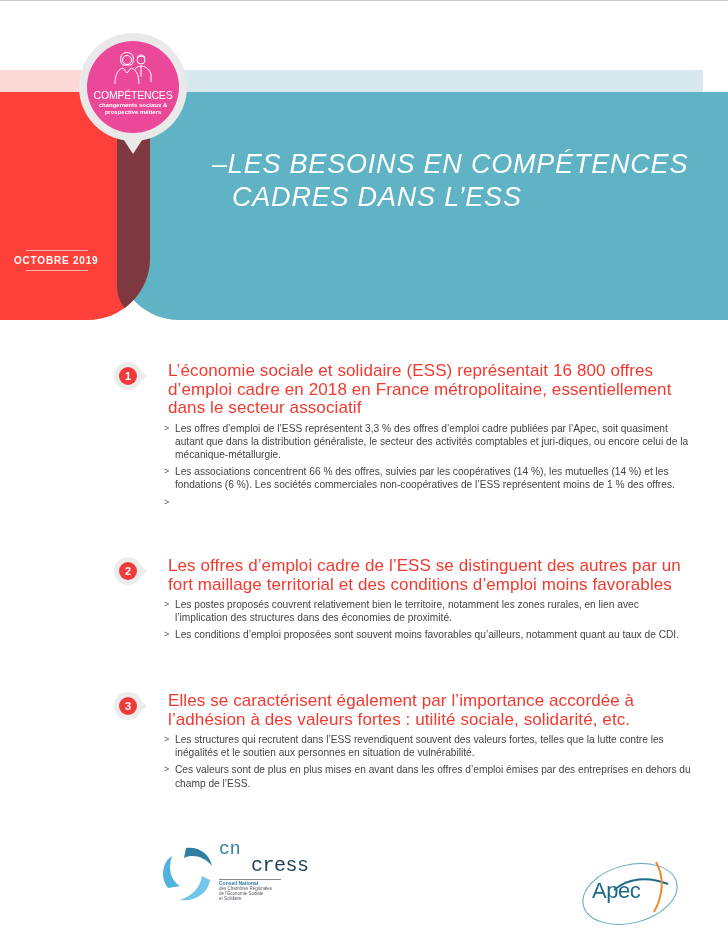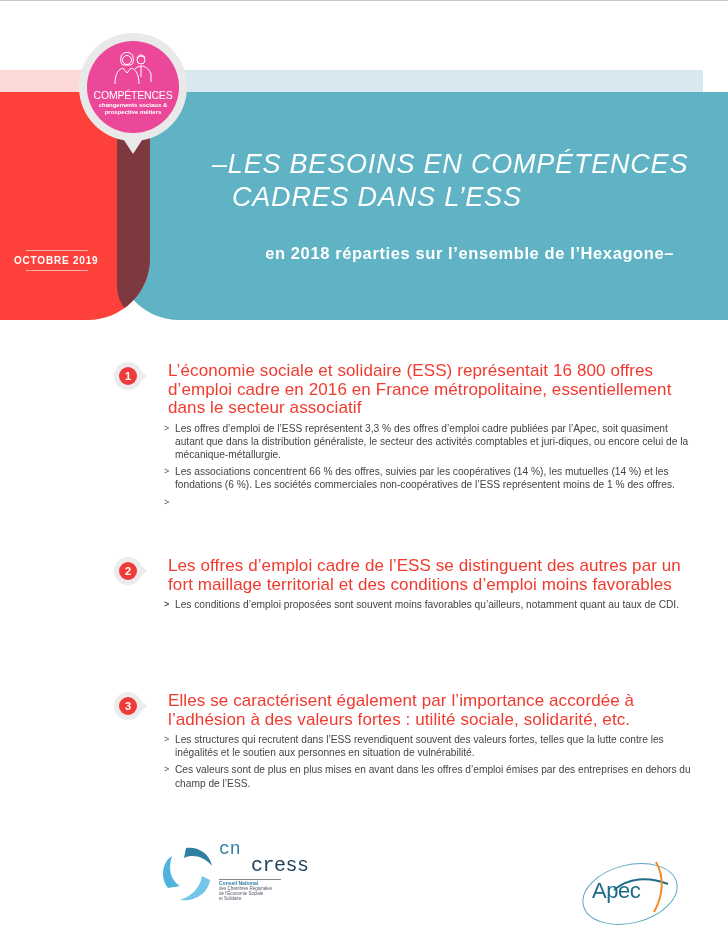--- a/index.html
+++ b/index.html
@@ -140,47 +140,46 @@
     <div class="date-line"></div>
     <div class="date-text">OCTOBRE 2019</div>
     <div class="date-line"></div>
   </div>
 
   <div class="main-title">
     <div>–LES BESOINS EN COMPÉTENCES</div>
     <div class="line2">CADRES DANS L’ESS</div>
   </div>
   <div class="subtitle">
-    <div>en 2018 réparties sur l’ensemble de l’Hexagone–</div>
   </div>
 </div>
 
 <div class="section" style="top:362px;">
   <div class="num-wrap">
     <div class="num-bg"></div>
     <div class="num-arrow"></div>
     <div class="num">1</div>
   </div>
-  <div class="sec-title">L’économie sociale et solidaire (ESS) représentait 16 800 offres d’emploi cadre en 2016 en France métropolitaine, essentiellement dans le secteur associatif</div>
+  <div class="sec-title">L’économie sociale et solidaire (ESS) représentait 16 800 offres d’emploi cadre en 2018 en France métropolitaine, essentiellement dans le secteur associatif</div>
   <ul class="bullets">
     <li><span class="chev">&gt;</span><span>Les offres d’emploi de l’ESS représentent 3,3 % des offres d’emploi cadre publiées par l’Apec, soit quasiment autant que dans la distribution généraliste, le secteur des activités comptables et juri-diques, ou encore celui de la mécanique-métallurgie.</span></li>
     <li><span class="chev">&gt;</span><span>Les associations concentrent 66 % des offres, suivies par les coopératives (14 %), les mutuelles (14 %) et les fondations (6 %). Les sociétés commerciales non-coopératives de l’ESS représentent moins de 1 % des offres.</span></li>
     <li><span class="chev">&gt;</span></li>
   </ul>
 </div>
 
 <div class="section" style="top:557px;">
   <div class="num-wrap">
     <div class="num-bg"></div>
     <div class="num-arrow"></div>
     <div class="num">2</div>
   </div>
   <div class="sec-title">Les offres d’emploi cadre de l’ESS se distinguent des autres par un fort maillage territorial et des conditions d’emploi moins favorables</div>
   <ul class="bullets">
-    <li><span class="chev">&gt;</span></li>
+    <li><span class="chev">&gt;</span><span>Les postes proposés couvrent relativement bien le territoire, notamment les zones rurales, en lien avec l’implication des structures dans des économies de proximité.</span></li>
     <li><span class="chev">&gt;</span><span>Les conditions d’emploi proposées sont souvent moins favorables qu’ailleurs, notamment quant au taux de CDI.</span></li>
   </ul>
 </div>
 
 <div class="section" style="top:692px;">
   <div class="num-wrap">
     <div class="num-bg"></div>
     <div class="num-arrow"></div>
     <div class="num">3</div>
   </div>

